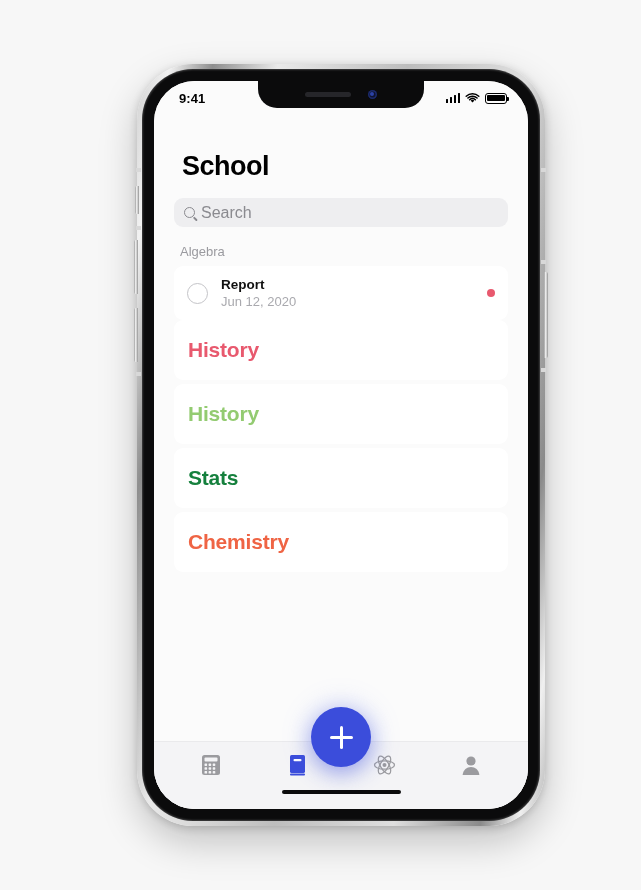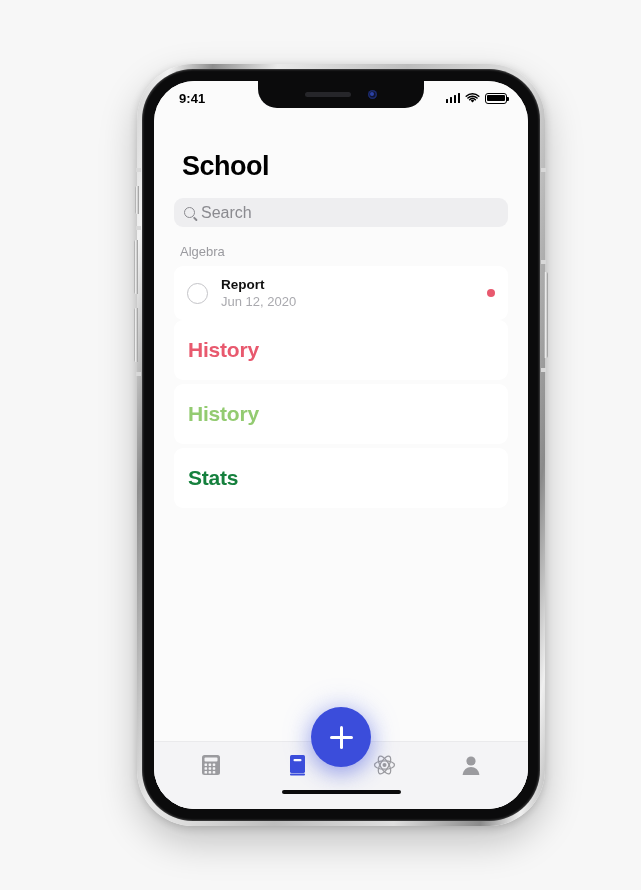--- a/index.html
+++ b/index.html
@@ -204,20 +204,23 @@
 
             <div class="class-list">
                 <div class="card class-card">
                   <div class="class-name" style="color: rgb(232, 89, 110);">History</div>
                 </div>
                 <div class="card class-card">
                   <div class="class-name" style="color: rgb(147, 203, 113);">History</div>
                 </div>
                 <div class="card class-card">
                   <div class="class-name" style="color: #15803d;">Stats</div>
+                </div>
+                <div class="card class-card">
+                  <div class="class-name" style="color: rgb(239, 100, 68);">Chemistry</div>
                 </div>
               </div>
 
           </div>
 
           <div class="tabwrap">
             <div class="fab" style="background: rgb(59, 77, 219);">
                 <span></span>
               </div>
             <div class="tabbar">

